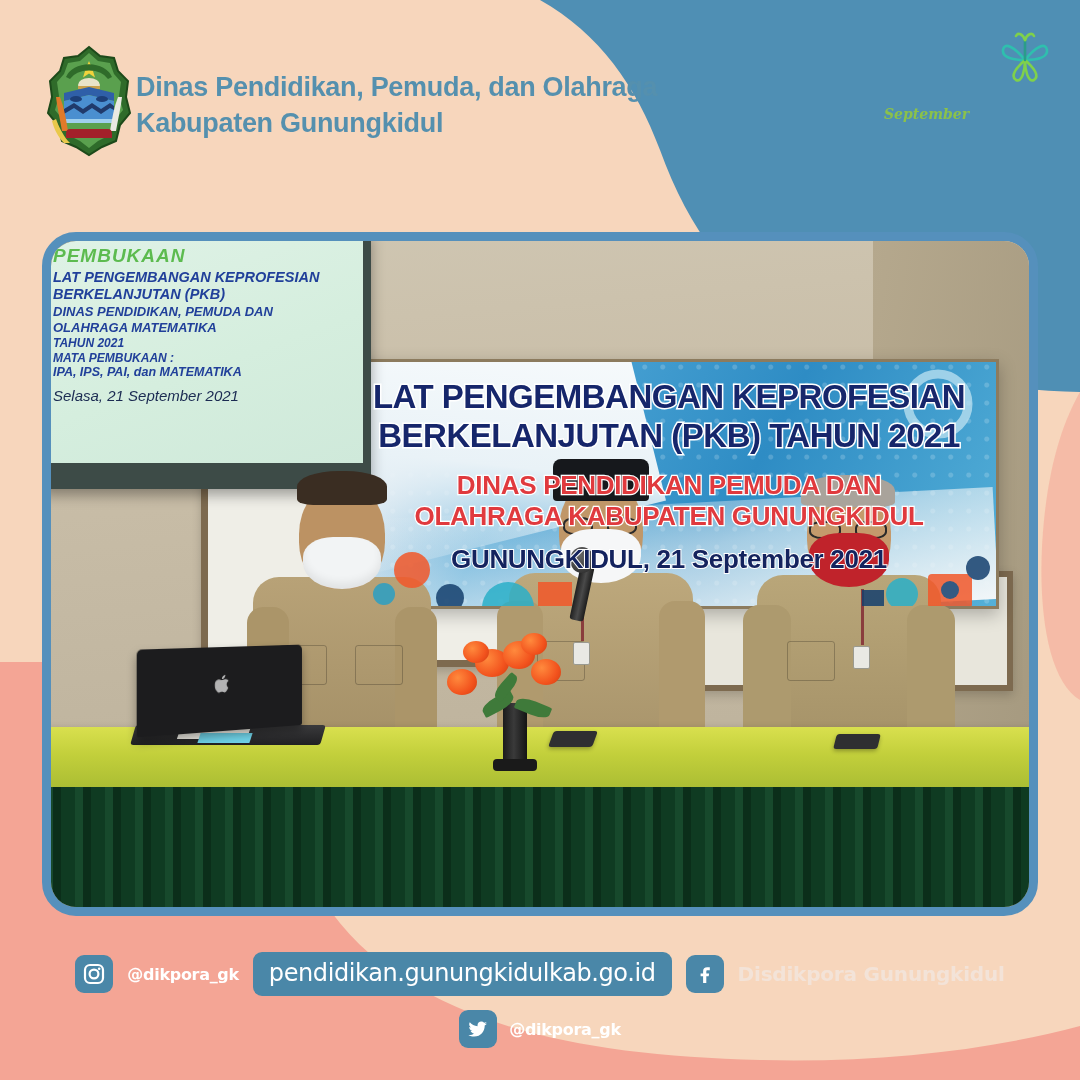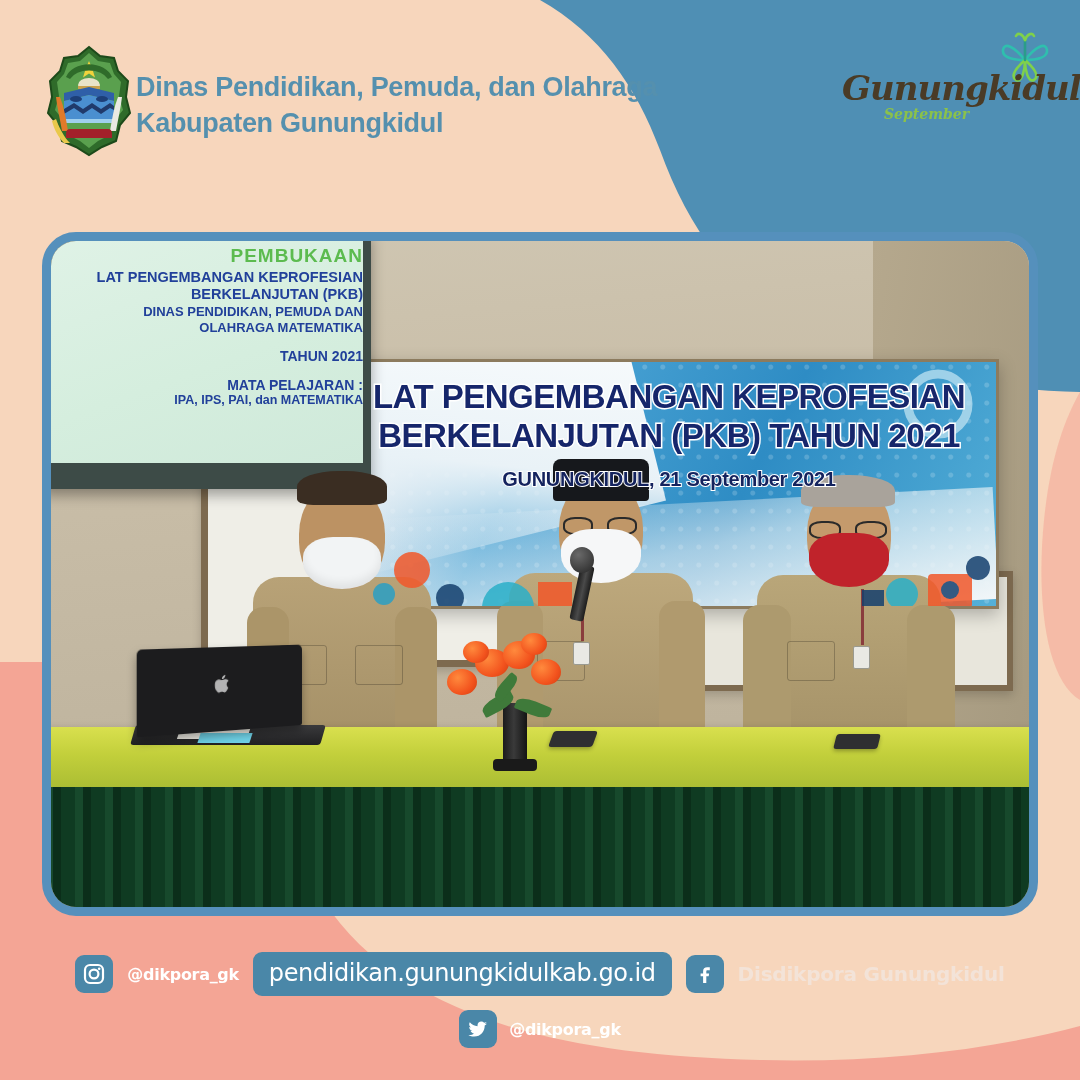--- a/index.html
+++ b/index.html
@@ -75,27 +75,28 @@
   
   .screen-frame {
     position: absolute; left: -10px; top: -10px; width: 330px; height: 258px;
     background: #3d4b47; border-radius: 4px;
     box-shadow: 0 6px 14px rgba(0,0,0,.35);
   }
   .screen {
     position: absolute; left: 8px; top: 8px; right: 8px; bottom: 26px;
     background: linear-gradient(160deg, #dff2e6 0%, #d5eede 55%, #cfe9da 100%);
     padding: 6px 0 0 4px;
-    text-align: right;
+    text-align: left;
     overflow: hidden;
+    font-style: italic;
   }
   .slide-l1 { color: #5CBB4F; font-weight: bold; font-size: 19px; letter-spacing: 1px; margin-bottom: 2px; }
   .slide-l2 { color: #21409A; font-weight: bold; font-size: 14.5px; line-height: 1.18; white-space: pre-line; }
   .slide-l3 { color: #21409A; font-weight: bold; font-size: 13px; line-height: 1.2; white-space: pre-line; margin-top: 1px; }
-  .slide-l4 { color: #21409A; font-weight: bold; font-size: 14px; margin-top: 13px; }
+  .slide-l4 { color: #21409A; font-weight: bold; font-size: 12px; margin-top: 1px; }
   .slide-l5 { color: #21409A; font-weight: bold; font-size: 12.5px; }
   .slide-date { color: #1b2b52; font-size: 15px; margin-top: 8px; }
 
   
   .whiteboard {
     position: absolute; left: 150px; top: 236px; width: 400px; height: 190px;
     background: #efeee7; border: 7px solid #7d6a4f; border-radius: 2px;
     box-shadow: 0 4px 10px rgba(0,0,0,.18);
   }
   .whiteboard2 {
@@ -136,21 +137,21 @@
     white-space: pre-line;
   }
   .b2 {
     margin-top: 14px;
     font-size: 26px; font-weight: bold; color: #E03A3E; letter-spacing: -.3px;
     -webkit-text-stroke: 2.5px #ffffff; paint-order: stroke fill;
     line-height: 1.2; white-space: pre-line;
   }
   .b3 {
     margin-top: 12px;
-    font-size: 20px; font-weight: bold; color: #14235e; letter-spacing: -.3px;
+    font-size: 26px; font-weight: bold; color: #14235e; letter-spacing: -.3px;
     -webkit-text-stroke: 2px #ffffff; paint-order: stroke fill;
   }
 
   
   .table-top {
     position: absolute; left: -2%; bottom: 118px; width: 104%; height: 62px;
     background: linear-gradient(180deg, #d9e04e 0%, #c2cf3b 45%, #aabd33 100%);
     box-shadow: 0 3px 8px rgba(0,0,0,.25);
   }
   .table-skirt {
@@ -270,21 +271,20 @@
       <g fill="none" stroke-width="2.6" stroke-linecap="round">
         <path d="M31,34 C20,20 10,16 9,24 C8,32 20,34 31,34" stroke="#2fbfae"></path>
         <path d="M31,34 C42,20 52,16 53,24 C54,32 42,34 31,34" stroke="#2fbfae"></path>
         <path d="M31,34 C22,42 16,50 22,54 C28,57 31,44 31,34" stroke="#7fd14b"></path>
         <path d="M31,34 C40,42 46,50 40,54 C34,57 31,44 31,34" stroke="#7fd14b"></path>
         <path d="M31,34 L31,14" stroke="#2a9d8a"></path>
         <path d="M31,14 C29,8 24,6 22,10" stroke="#7fd14b"></path>
         <path d="M31,14 C33,8 38,6 40,10" stroke="#7fd14b"></path>
       </g>
     </svg>
-    <div class="brand-name">Gunungkidul</div>
     <div class="brand-tag">September</div>
   </div>
 </div>
 
 <div class="photo-card">
   <div class="photo-inner">
 
     <div class="wall"></div>
     <div class="wall-right"></div>
 
@@ -305,34 +305,37 @@
           <circle cx="560" cy="232" r="16" fill="#2bb0c9"></circle>
           <rect x="586" y="212" width="44" height="34" rx="4" fill="#f2582a"></rect>
           <circle cx="608" cy="228" r="9" fill="#15406e"></circle>
           <circle cx="636" cy="206" r="12" fill="#15406e"></circle>
           <rect x="520" y="228" width="22" height="18" fill="#15406e"></rect>
         </g>
       </svg>
       <div class="banner-txt">
         <div class="b1">LAT PENGEMBANGAN KEPROFESIAN
 BERKELANJUTAN (PKB) TAHUN 2021</div>
+        <div class="b2">DINAS PENDIDIKAN PEMUDA DAN
+OLAHRAGA KABUPATEN GUNUNGKIDUL</div>
         <div class="b3">GUNUNGKIDUL, 21 September 2021</div>
       </div>
     </div>
 
     <div class="screen-frame">
       <div class="screen">
         <div class="slide-l1">PEMBUKAAN</div>
         <div class="slide-l2">LAT PENGEMBANGAN KEPROFESIAN
 BERKELANJUTAN (PKB)</div>
         <div class="slide-l3">DINAS PENDIDIKAN, PEMUDA DAN
 OLAHRAGA MATEMATIKA</div>
         <div class="slide-l4">TAHUN 2021</div>
-        <div class="slide-l4">MATA PELAJARAN :</div>
+        <div class="slide-l4">MATA PEMBUKAAN :</div>
         <div class="slide-l5">IPA, IPS, PAI, dan MATEMATIKA</div>
+        <div class="slide-date">Selasa, 21 September 2021</div>
       </div>
     </div>
 
     <div class="person" style="left:196px; bottom:150px; width:190px; height:300px;">
       <div class="torso" style="left:6px; bottom:0; width:178px; height:180px; background:linear-gradient(180deg,#b8a277,#a38f66);"></div>
       <div class="arm" style="left:0px; bottom:0; width:42px; height:150px; background:#ab9569;"></div>
       <div class="arm" style="right:0px; bottom:0; width:42px; height:150px; background:#ab9569;"></div>
       <div class="pocket" style="left:32px; bottom:72px; width:48px; height:40px;"></div>
       <div class="pocket" style="right:34px; bottom:72px; width:48px; height:40px;"></div>
       <div class="head" style="left:52px; bottom:168px; width:86px; height:106px; background:#bc9263;"></div>

